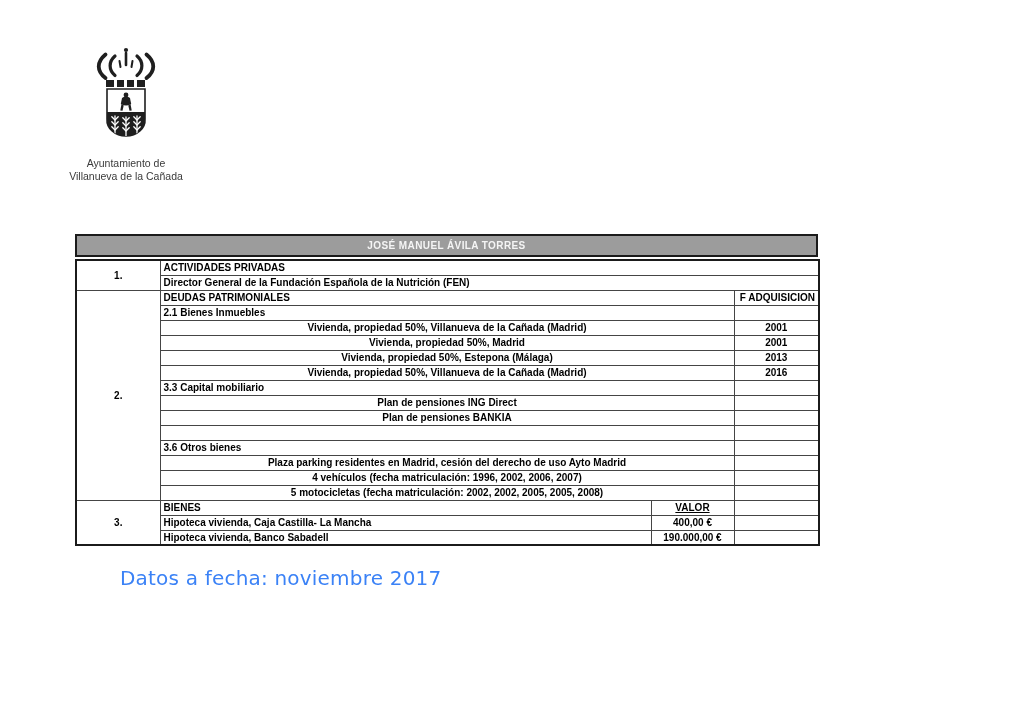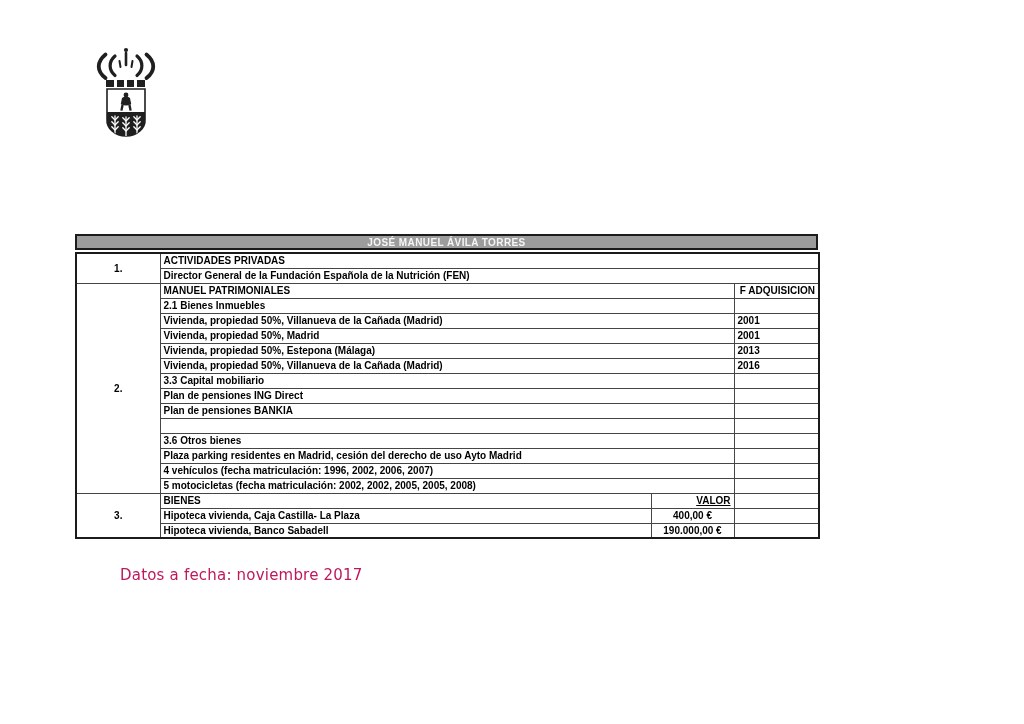--- a/index.html
+++ b/index.html
@@ -8,45 +8,45 @@
     font-family:"Liberation Sans", sans-serif;color:#000;
     overflow:hidden;
   }
   
   .logo-block{position:absolute;left:61px;top:46px;width:130px;text-align:center;}
   .logo-block svg{display:block;margin:0 auto;}
   .logo-caption{margin-top:5px;font-size:10.5px;line-height:13px;color:#3a3a3a;}
   
   .doc-table{position:absolute;left:75px;top:234px;width:743px;}
   .title-bar{
-    box-sizing:border-box;height:16px;background:#9c9c9c;border:2px solid #1b1b1b;
+    box-sizing:border-box;height:23px;background:#9c9c9c;border:2px solid #1b1b1b;
     display:flex;align-items:center;justify-content:center;
     font-size:10px;font-weight:bold;color:#f5f5f5;letter-spacing:.4px;
   }
   table.decl{
     border-collapse:collapse;table-layout:fixed;width:743px;margin-top:2px;
     border:2px solid #1b1b1b;
   }
   table.decl td{
     box-sizing:border-box;border:1px solid #454545;height:15px;
     font-size:10px;font-weight:bold;line-height:13px;
     padding:0 3px;overflow:hidden;white-space:nowrap;vertical-align:middle;
   }
   td.num{text-align:center;vertical-align:top;padding-top:1px;}
   td.ind1{padding-left:67px;}
-  td.ind2{padding-left:80px;}
-  td.yr{text-align:left;padding-right:3px;}
+  td.ind2{padding-left:80px;text-align:center;}
+  td.yr{text-align:center;padding-right:3px;}
   td.val{text-align:center;padding-right:4px;}
-  td.valhead{text-align:right;text-decoration:underline;}
+  td.valhead{text-align:center;text-decoration:underline;}
   td.fhead{text-align:right;font-size:9.5px;}
   
   .footer-note{
     position:absolute;left:120px;top:566px;
-    font-family:"DejaVu Sans", sans-serif;font-size:15px;font-weight:500;
-    color:#be185d;letter-spacing:.2px;
+    font-family:"DejaVu Sans", sans-serif;font-size:20px;font-weight:500;
+    color:#3b82f6;letter-spacing:.2px;
   }
 </style>
 </head>
 <body>
 
 <div class="logo-block">
   <svg width="68" height="106" viewBox="0 0 68 106">
 
     <g stroke="#1f1f1f" fill="none" stroke-linecap="round">
       <circle cx="34" cy="4" r="2.1" fill="#1f1f1f" stroke="none"></circle>
@@ -89,20 +89,24 @@
           <line x1="34" y1="90" x2="34" y2="71"></line>
           <path d="M34,75 l-3.2,-3.2 M34,75 l3.2,-3.2 M34,80 l-3.2,-3.2 M34,80 l3.2,-3.2 M34,85 l-3.2,-3.2 M34,85 l3.2,-3.2"></path>
         </g>
         <g>
           <line x1="45" y1="88" x2="45" y2="70"></line>
           <path d="M45,74 l-3.2,-3.2 M45,74 l3.2,-3.2 M45,79 l-3.2,-3.2 M45,79 l3.2,-3.2 M45,84 l-3.2,-3.2 M45,84 l3.2,-3.2"></path>
         </g>
       </g>
     </g>
   </svg>
+  <div class="logo-caption">
+    <div>Ayuntamiento de</div>
+    <div>Villanueva de la Cañada</div>
+  </div>
 </div>
 
 <div class="doc-table">
   <div class="title-bar">
     <span>JOSÉ MANUEL ÁVILA TORRES</span>
   </div>
 
   <table class="decl">
     <colgroup>
       <col style="width:84px">
@@ -115,21 +119,21 @@
       <tr>
         <td class="num" rowspan="2">1.</td>
         <td colspan="3">ACTIVIDADES PRIVADAS</td>
       </tr>
       <tr>
         <td colspan="3">Director General de la Fundación Española de la Nutrición (FEN)</td>
       </tr>
 
       <tr>
         <td class="num" rowspan="14">2.</td>
-        <td colspan="2">MANUEL PATRIMONIALES</td>
+        <td colspan="2">DEUDAS PATRIMONIALES</td>
         <td class="fhead">F ADQUISICION</td>
       </tr>
       <tr>
         <td colspan="2" class="ind1">2.1 Bienes Inmuebles</td>
         <td class="yr"></td>
       </tr>
       <tr>
         <td colspan="2" class="ind2">Vivienda, propiedad 50%, Villanueva de la Cañada (Madrid)</td>
         <td class="yr">2001</td>
       </tr>
@@ -178,21 +182,21 @@
         <td class="yr"></td>
       </tr>
 
       <tr>
         <td class="num" rowspan="3">3.</td>
         <td>BIENES</td>
         <td class="valhead">VALOR</td>
         <td></td>
       </tr>
       <tr>
-        <td>Hipoteca vivienda, Caja Castilla- La Plaza</td>
+        <td>Hipoteca vivienda, Caja Castilla- La Mancha</td>
         <td class="val">400,00 €</td>
         <td></td>
       </tr>
       <tr>
         <td>Hipoteca vivienda, Banco Sabadell</td>
         <td class="val">190.000,00 €</td>
         <td></td>
       </tr>
     </tbody>
   </table>

